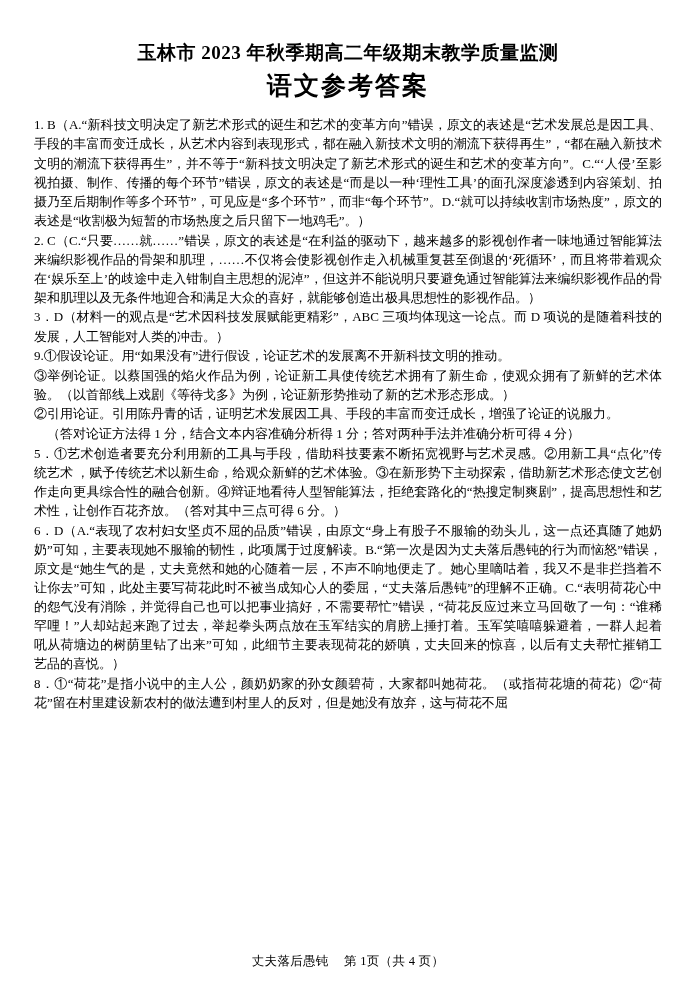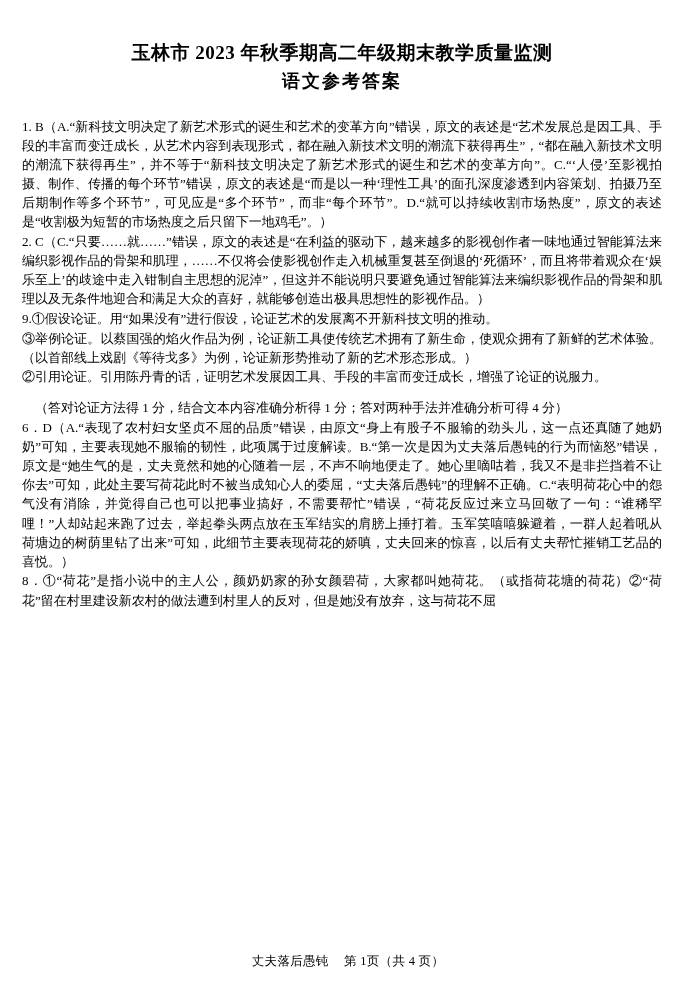--- a/index.html
+++ b/index.html
@@ -12,52 +12,51 @@
     background: #ffffff;
     font-family: "Liberation Serif", "DejaVu Serif", serif;
     color: #000000;
     overflow: hidden;
   }
   .page {
     position: relative;
     width: 696px;
     height: 983px;
     box-sizing: border-box;
-    padding: 40px 34px 0 22px;
+    padding: 40px 34px 0 34px;
   }
   .doc-title {
     text-align: center;
     font-size: 19px;
     font-weight: bold;
     letter-spacing: 0.5px;
     line-height: 1.4;
     margin: 0 0 2px 0;
   }
   .doc-subtitle {
     text-align: center;
-    font-size: 18px;
+    font-size: 25px;
     font-weight: bold;
     letter-spacing: 2px;
     line-height: 1.35;
-    margin: 0 0 24px 0;
+    margin: 0 0 13px 0;
   }
   .body-block {
     font-size: 13.0px;
     line-height: 1.47;
     text-align: justify;
     text-justify: inter-ideograph;
   }
   .para {
     margin: 0 0 0.5px 0;
     text-indent: 0;
     word-break: break-all;
   }
   .para.indent1 {
     text-indent: 13px;
-    margin-top: 12px;
   }
   .footer {
     position: absolute;
     left: 0;
     right: 0;
     bottom: 13px;
     text-align: center;
     font-size: 12.5px;
     letter-spacing: 0.3px;
   }
@@ -69,24 +68,26 @@
 <body>
 
 <div class="page">
 
   <h1 class="doc-title">玉林市 2023 年秋季期高二年级期末教学质量监测</h1>
   <h2 class="doc-subtitle">语文参考答案</h2>
 
   <div class="body-block">
     <p class="para">1. B（A.“新科技文明决定了新艺术形式的诞生和艺术的变革方向”错误，原文的表述是“艺术发展总是因工具、手段的丰富而变迁成长，从艺术内容到表现形式，都在融入新技术文明的潮流下获得再生”，“都在融入新技术文明的潮流下获得再生”，并不等于“新科技文明决定了新艺术形式的诞生和艺术的变革方向”。C.“‘人侵’至影视拍摄、制作、传播的每个环节”错误，原文的表述是“而是以一种‘理性工具’的面孔深度渗透到内容策划、拍摄乃至后期制作等多个环节”，可见应是“多个环节”，而非“每个环节”。D.“就可以持续收割市场热度”，原文的表述是“收割极为短暂的市场热度之后只留下一地鸡毛”。）</p>
     <p class="para">2. C（C.“只要……就……”错误，原文的表述是“在利益的驱动下，越来越多的影视创作者一味地通过智能算法来编织影视作品的骨架和肌理，……不仅将会使影视创作走入机械重复甚至倒退的‘死循环’，而且将带着观众在‘娱乐至上’的歧途中走入钳制自主思想的泥淖”，但这并不能说明只要避免通过智能算法来编织影视作品的骨架和肌理以及无条件地迎合和满足大众的喜好，就能够创造出极具思想性的影视作品。）</p>
+    <p class="para">3．D（材料一的观点是“艺术因科技发展赋能更精彩”，ABC 三项均体现这一论点。而 D 项说的是随着科技的发展，人工智能对人类的冲击。）</p>
     <p class="para">9.①假设论证。用“如果没有”进行假设，论证艺术的发展离不开新科技文明的推动。</p>
     <p class="para">③举例论证。以蔡国强的焰火作品为例，论证新工具使传统艺术拥有了新生命，使观众拥有了新鲜的艺术体验。（以首部线上戏剧《等待戈多》为例，论证新形势推动了新的艺术形态形成。）</p>
     <p class="para">②引用论证。引用陈丹青的话，证明艺术发展因工具、手段的丰富而变迁成长，增强了论证的说服力。</p>
     <p class="para indent1">（答对论证方法得 1 分，结合文本内容准确分析得 1 分；答对两种手法并准确分析可得 4 分）</p>
+    <p class="para">5．①艺术创造者要充分利用新的工具与手段，借助科技要素不断拓宽视野与艺术灵感。②用新工具“点化”传统艺术 ，赋予传统艺术以新生命，给观众新鲜的艺术体验。③在新形势下主动探索，借助新艺术形态使文艺创作走向更具综合性的融合创新。④辩证地看待人型智能算法，拒绝套路化的“热搜定制爽剧”，提高思想性和艺术性，让创作百花齐放。（答对其中三点可得 6 分。）</p>
     <p class="para">6．D（A.“表现了农村妇女坚贞不屈的品质”错误，由原文“身上有股子不服输的劲头儿，这一点还真随了她奶奶”可知，主要表现她不服输的韧性，此项属于过度解读。B.“第一次是因为丈夫落后愚钝的行为而恼怒”错误，原文是“她生气的是，丈夫竟然和她的心随着一层，不声不响地便走了。她心里嘀咕着，我又不是非拦挡着不让你去”可知，此处主要写荷花此时不被当成知心人的委屈，“丈夫落后愚钝”的理解不正确。C.“表明荷花心中的怨气没有消除，并觉得自己也可以把事业搞好，不需要帮忙”错误，“荷花反应过来立马回敬了一句：“谁稀罕哩！”人却站起来跑了过去，举起拳头两点放在玉军结实的肩膀上捶打着。玉军笑嘻嘻躲避着，一群人起着吼从荷塘边的树荫里钻了出来”可知，此细节主要表现荷花的娇嗔，丈夫回来的惊喜，以后有丈夫帮忙摧销工艺品的喜悦。）</p>
     <p class="para">8．①“荷花”是指小说中的主人公，颜奶奶家的孙女颜碧荷，大家都叫她荷花。（或指荷花塘的荷花）②“荷花”留在村里建设新农村的做法遭到村里人的反对，但是她没有放弃，这与荷花不屈</p>
   </div>
 
   <div class="footer">
     <span>丈夫落后愚钝</span>
     <span class="fnum">第 1页（共 4 页）</span>
   </div>
 
 </div>

